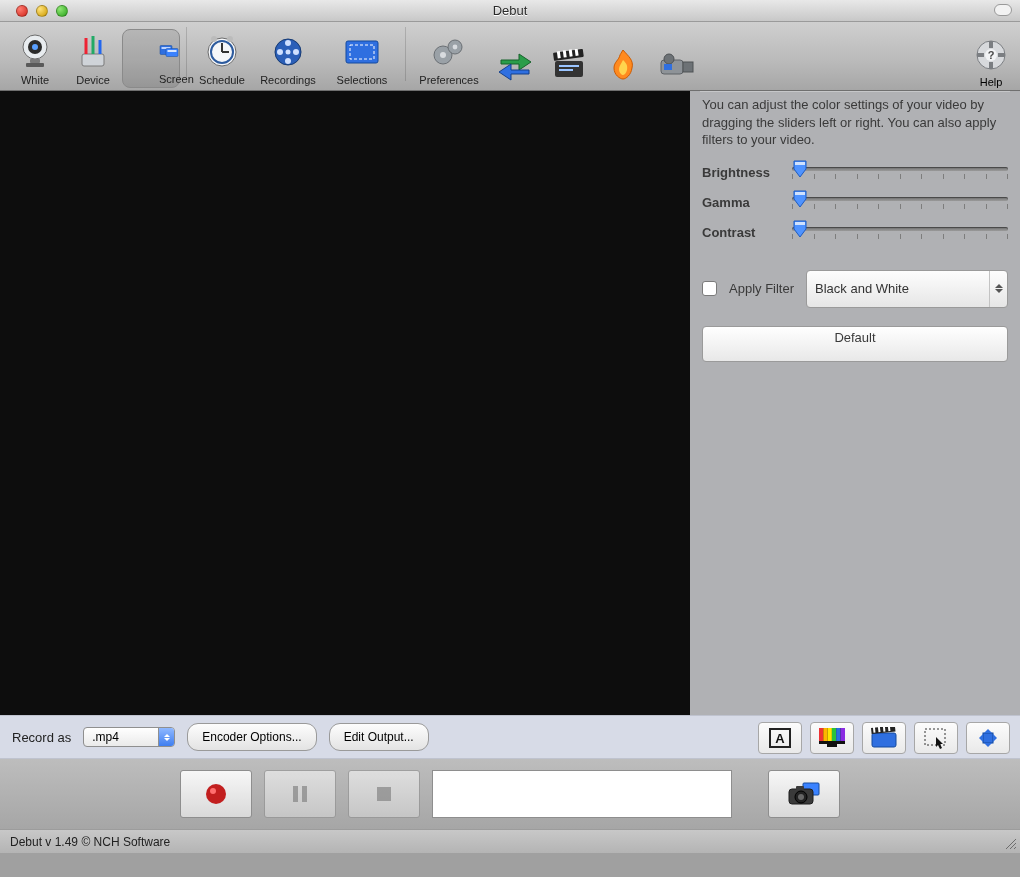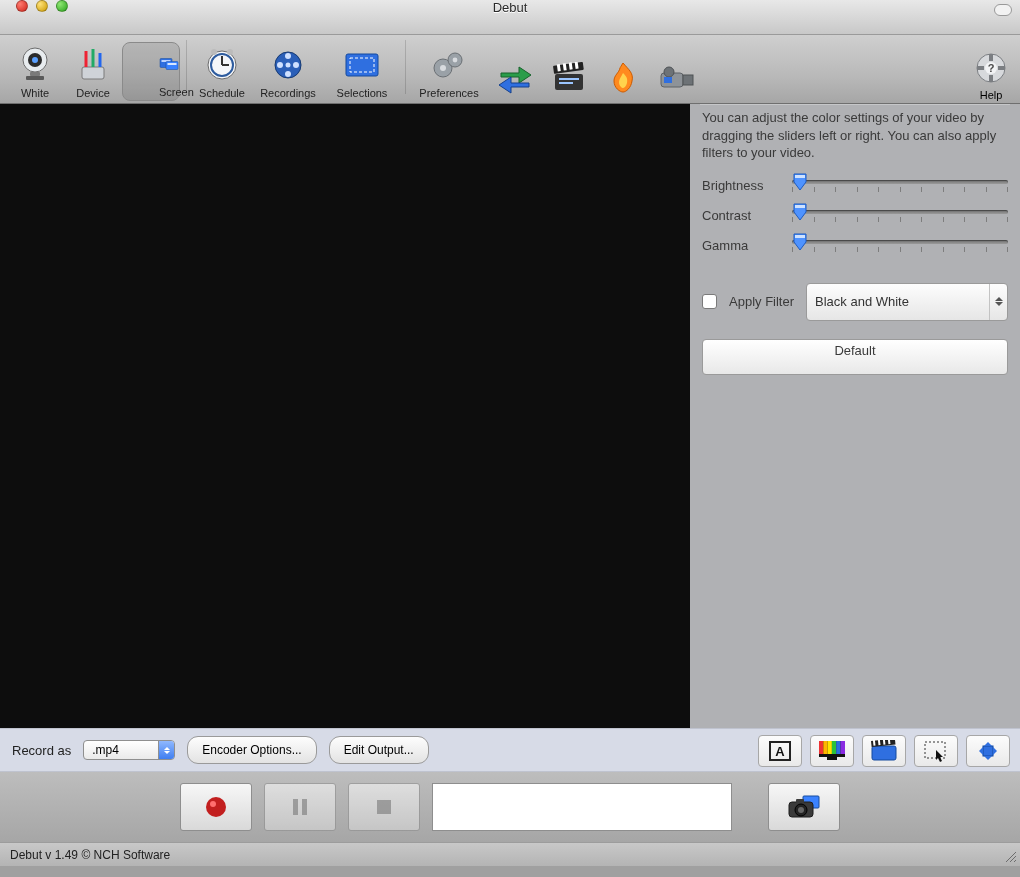--- a/index.html
+++ b/index.html
@@ -1,19 +1,19 @@
 <!DOCTYPE html>
 <html><head>
 <meta charset="utf-8">
 <style>
   * { box-sizing: border-box; margin: 0; padding: 0; font-family: "Lucida Grande", "Helvetica Neue", Arial, sans-serif; }
   html, body { width: 1020px; height: 877px; overflow: hidden; background: #a0a0a0; }
 
   
-  .titlebar { height: 35px; background: linear-gradient(#e8e8e8, #c8c8c8); border-bottom: 1px solid #9a9a9a; display: flex; position: relative; padding-left: 8px; }
+  .titlebar { height: 22px; background: linear-gradient(#e8e8e8, #c8c8c8); border-bottom: 1px solid #9a9a9a; display: flex; align-items: center; position: relative; padding-left: 8px; }
   .traffic { display: flex; gap: 8px; margin-left: 8px; }
   .tl { width: 12px; height: 12px; border-radius: 50%; border: 1px solid rgba(0,0,0,.25); }
   .tl.red { background: radial-gradient(circle at 30% 30%, #ff7b70, #d0261b); }
   .tl.yellow { background: radial-gradient(circle at 30% 30%, #ffe27a, #cc9a00); }
   .tl.green { background: radial-gradient(circle at 30% 30%, #8fe773, #2aa31c); }
   .title { position:absolute; left:0; right:0; text-align:center; font-size:13px; color:#2a2a2a; text-shadow:0 1px 0 #fff; }
   .pill { position:absolute; right:8px; top:4px; width:18px; height:12px; border-radius:6px; background:#f2f2f2; border:1px solid #999; }
 
   
   .toolbar { height: 69px; background: linear-gradient(#cfcfcf, #b9b9b9 60%, #a6a6a6); border-bottom: 1px solid #6f6f6f; display:flex; align-items:flex-end; padding: 3px 10px 2px 6px; position:relative; }
@@ -28,21 +28,21 @@
   .help { position:absolute; right:12px; bottom:2px; text-align:center; font-size:11px; cursor:pointer;}
   .help .ic{height:42px;display:flex;align-items:center;justify-content:center;}
 
   
   .main { height: 624px; display:flex; background:#8d9094; }
   .preview { width:690px; height:624px; background:#0d0d0d; }
   .side { flex:1; background:#b0b1b4; padding:0 10px 10px 10px; color:#2b2b2b; }
   .side-header { display:flex; align-items:center; gap:8px; padding:8px 2px; font-size:13px; font-weight:bold; }
   .side-body { background:#b0b1b4; padding:4px 2px; font-size:13px; color:#3a3a3a; border-top:1px solid #c6c7c9;}
   .desc { line-height:1.35; margin-bottom:14px; }
-  .row { display:flex; align-items:center; gap:10px; margin:10px 0; }
+  .row { display:flex; align-items:center; gap:10px; margin:10px 0;font-weight:bold; }
   .row .rl { width:80px; font-size:13px; }
   .slider { position:relative; flex:1; height:20px; }
   .slider .track { position:absolute; left:0; right:0; top:4px; height:4px; background:linear-gradient(#6f6f6f,#9a9a9a); border-radius:3px; box-shadow:inset 0 1px 1px rgba(0,0,0,.4);}
   .slider .ticks { position:absolute; left:0; right:0; top:11px; display:flex; justify-content:space-between; }
   .slider .ticks i{ width:1px; height:5px; background:#7d7d7d; display:block;}
   .slider .thumb { position:absolute; top:-3px; width:16px; height:16px; left:0; }
   .slider .thumb svg{display:block;}
   .filter-row { display:flex; align-items:center; gap:12px; margin-top:27px; }
   .chk { width:15px; height:15px; background:#fff; border:1px solid #7a7a7a; border-radius:3px; box-shadow:inset 0 1px 0 #fff;}
   .select { flex:1; height:38px; background:linear-gradient(#fdfdfd,#e6e6e6); border:1px solid #9a9a9a; border-radius:4px; display:flex; align-items:center; padding:0 22px 0 8px; font-size:13px; position:relative; color:#333;}
@@ -270,21 +270,21 @@
           <div class="thumb">
             <svg width="16" height="18" viewBox="0 0 16 18">
                 <path d="M2 1 H14 V9 L8 17 L2 9 Z" fill="#4f93ff" stroke="#1d5bc0"></path>
                 <path d="M3 2 H13 V5 H3 Z" fill="#cfe2ff"></path>
               </svg>
           </div>
         </div>
       </div>
 
       <div class="row">
-        <div class="rl">Contrast</div>
+        <div class="rl">Gamma</div>
         <div class="slider">
           <div class="track"></div>
           <div class="ticks">
               <i></i>
               <i></i>
               <i></i>
               <i></i>
               <i></i>
               <i></i>
               <i></i>
@@ -296,21 +296,21 @@
           <div class="thumb">
             <svg width="16" height="18" viewBox="0 0 16 18">
                 <path d="M2 1 H14 V9 L8 17 L2 9 Z" fill="#4f93ff" stroke="#1d5bc0"></path>
                 <path d="M3 2 H13 V5 H3 Z" fill="#cfe2ff"></path>
               </svg>
           </div>
         </div>
       </div>
 
       <div class="row">
-        <div class="rl">Gamma</div>
+        <div class="rl">Contrast</div>
         <div class="slider">
           <div class="track"></div>
           <div class="ticks">
               <i></i>
               <i></i>
               <i></i>
               <i></i>
               <i></i>
               <i></i>
               <i></i>

